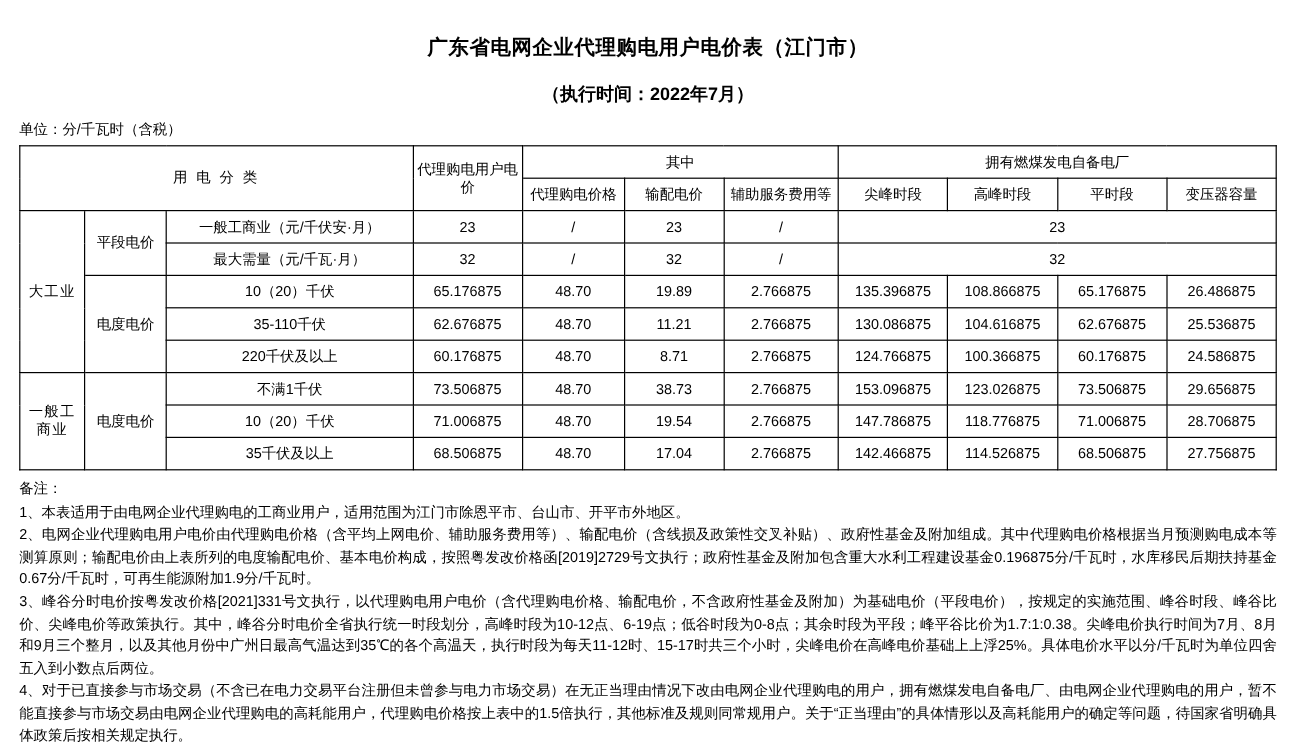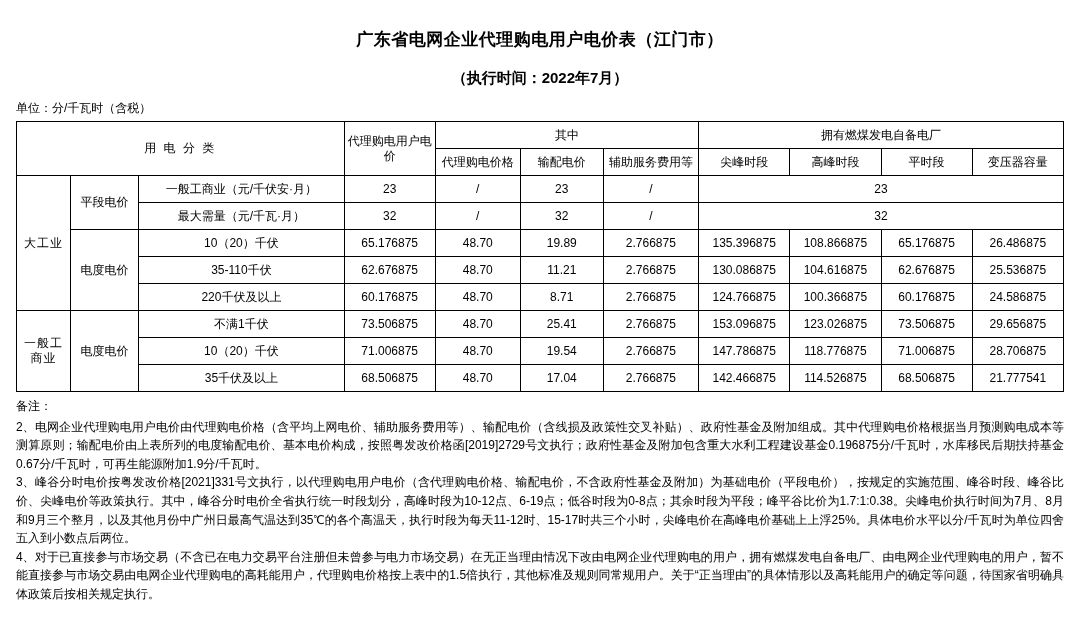--- a/index.html
+++ b/index.html
@@ -66,21 +66,20 @@
     font-size: 12px;
     line-height: 1.55;
     padding-top: 6px;
   }
   .notes p {
     margin: 0;
     text-align: justify;
   }
   .notes .lbl {
     margin-bottom: 1px;
-    font-family: Liberation Mono, monospace;
   }
 </style>
 </head>
 <body>
 
 <div class="page">
 
   <div class="title">广东省电网企业代理购电用户电价表（江门市）</div>
   <div class="subtitle">（执行时间：2022年7月）</div>
   <div class="unit-note">单位：分/千瓦时（含税）</div>
@@ -172,21 +171,21 @@
         <td>60.176875</td>
         <td>24.586875</td>
       </tr>
 
       <tr>
         <td rowspan="3" class="rowcat">一般工商业</td>
         <td rowspan="3">电度电价</td>
         <td>不满1千伏</td>
         <td>73.506875</td>
         <td>48.70</td>
-        <td>25.41</td>
+        <td>38.73</td>
         <td>2.766875</td>
         <td>153.096875</td>
         <td>123.026875</td>
         <td>73.506875</td>
         <td>29.656875</td>
       </tr>
       <tr>
         <td>10（20）千伏</td>
         <td>71.006875</td>
         <td>48.70</td>
@@ -199,25 +198,26 @@
       </tr>
       <tr>
         <td>35千伏及以上</td>
         <td>68.506875</td>
         <td>48.70</td>
         <td>17.04</td>
         <td>2.766875</td>
         <td>142.466875</td>
         <td>114.526875</td>
         <td>68.506875</td>
-        <td>21.777541</td>
+        <td>27.756875</td>
       </tr>
     </tbody>
   </table>
 
   <div class="notes">
     <p class="lbl">备注：</p>
+    <p>1、本表适用于由电网企业代理购电的工商业用户，适用范围为江门市除恩平市、台山市、开平市外地区。</p>
     <p>2、电网企业代理购电用户电价由代理购电价格（含平均上网电价、辅助服务费用等）、输配电价（含线损及政策性交叉补贴）、政府性基金及附加组成。其中代理购电价格根据当月预测购电成本等测算原则；输配电价由上表所列的电度输配电价、基本电价构成，按照粤发改价格函[2019]2729号文执行；政府性基金及附加包含重大水利工程建设基金0.196875分/千瓦时，水库移民后期扶持基金0.67分/千瓦时，可再生能源附加1.9分/千瓦时。</p>
     <p>3、峰谷分时电价按粤发改价格[2021]331号文执行，以代理购电用户电价（含代理购电价格、输配电价，不含政府性基金及附加）为基础电价（平段电价），按规定的实施范围、峰谷时段、峰谷比价、尖峰电价等政策执行。其中，峰谷分时电价全省执行统一时段划分，高峰时段为10-12点、6-19点；低谷时段为0-8点；其余时段为平段；峰平谷比价为1.7:1:0.38。尖峰电价执行时间为7月、8月和9月三个整月，以及其他月份中广州日最高气温达到35℃的各个高温天，执行时段为每天11-12时、15-17时共三个小时，尖峰电价在高峰电价基础上上浮25%。具体电价水平以分/千瓦时为单位四舍五入到小数点后两位。</p>
     <p>4、对于已直接参与市场交易（不含已在电力交易平台注册但未曾参与电力市场交易）在无正当理由情况下改由电网企业代理购电的用户，拥有燃煤发电自备电厂、由电网企业代理购电的用户，暂不能直接参与市场交易由电网企业代理购电的高耗能用户，代理购电价格按上表中的1.5倍执行，其他标准及规则同常规用户。关于“正当理由”的具体情形以及高耗能用户的确定等问题，待国家省明确具体政策后按相关规定执行。</p>
   </div>
 
 </div>
 
 </body></html>

